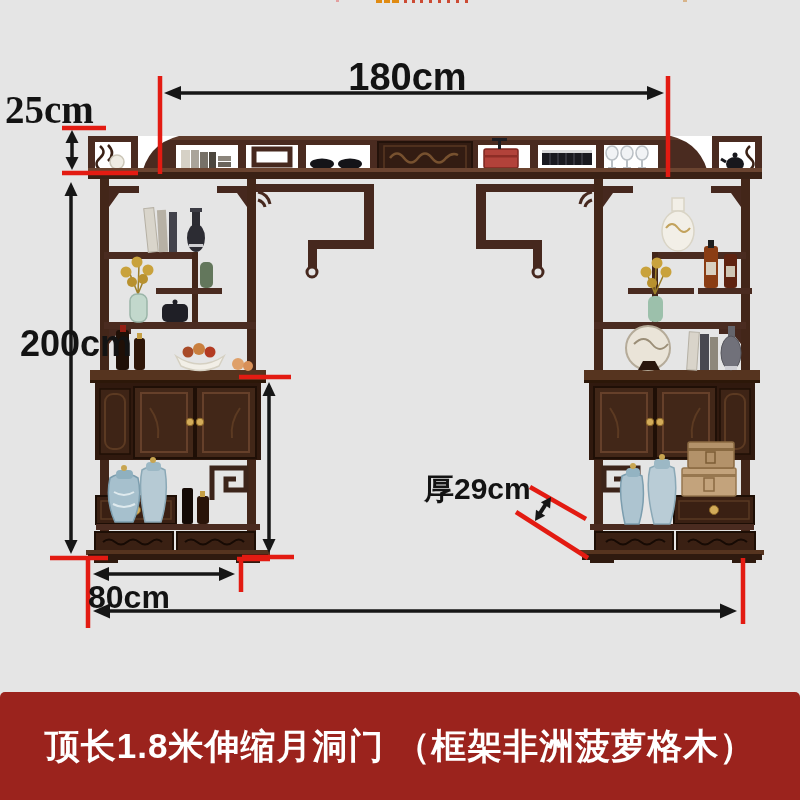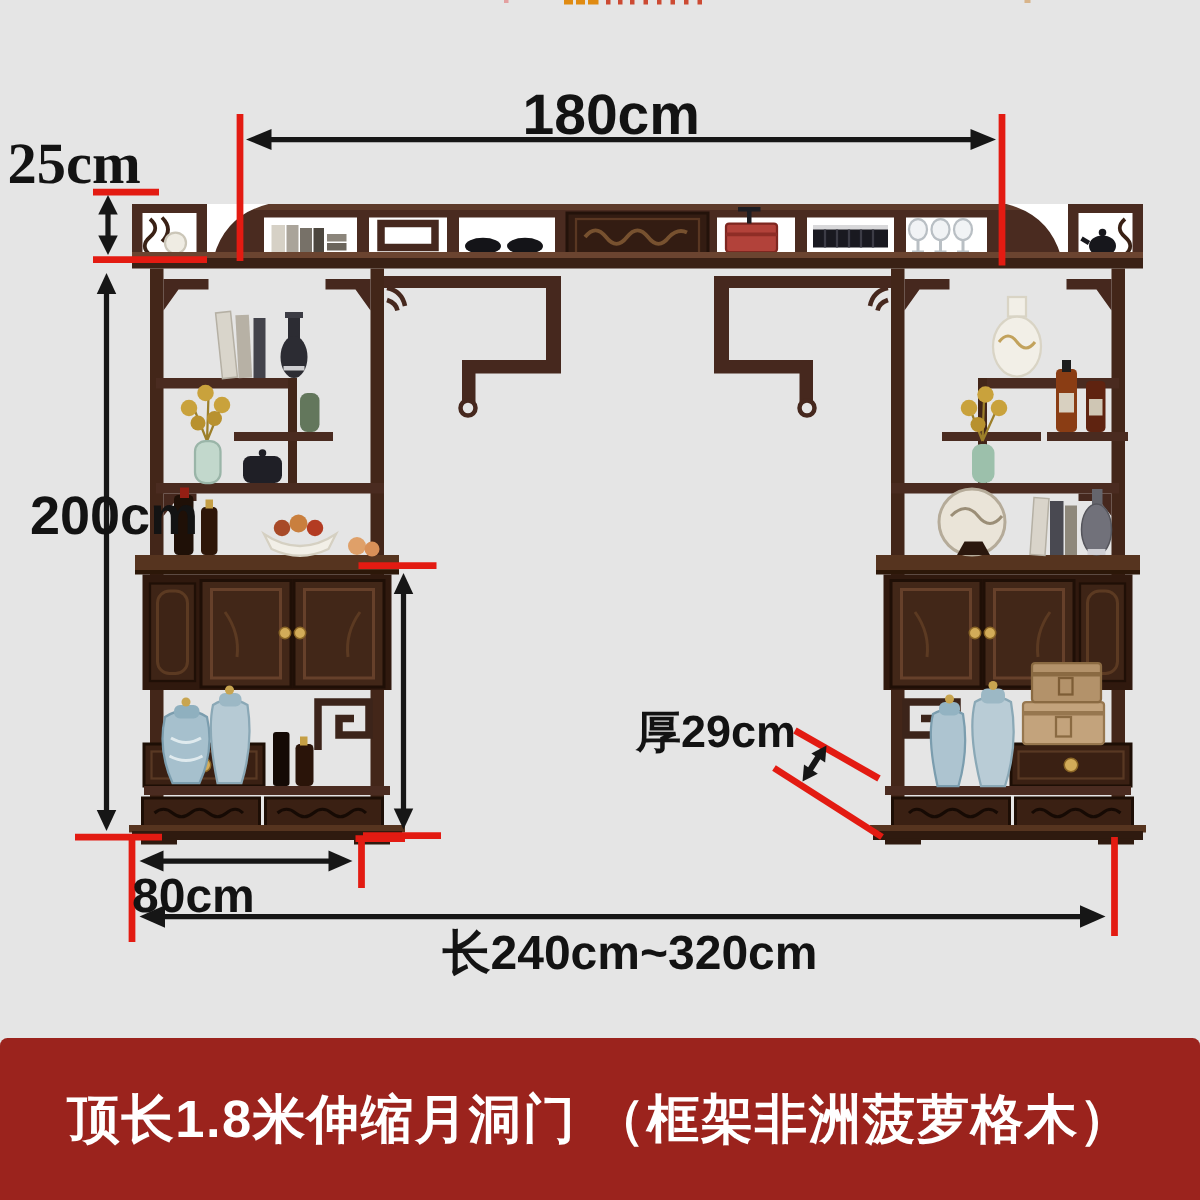--- a/index.html
+++ b/index.html
@@ -318,19 +318,18 @@
       <polygon points="551,497 550.1,508.4 540.9,502.3"></polygon>
     </g>
   </g>
 </svg>
 
   <div class="dim dim-180">180cm</div>
   <div class="dim dim-25">25cm</div>
   <div class="dim dim-200">200cm</div>
   <div class="dim dim-depth">厚29cm</div>
   <div class="dim dim-80">80cm</div>
-  <div class="dim dim-total">长240cm~320cm</div>
 
   <div class="banner">
     <div class="banner-line1">顶长1.8米伸缩月洞门 （框架非洲菠萝格木）</div>
   </div>
 
 </div>
 
 </body></html>

